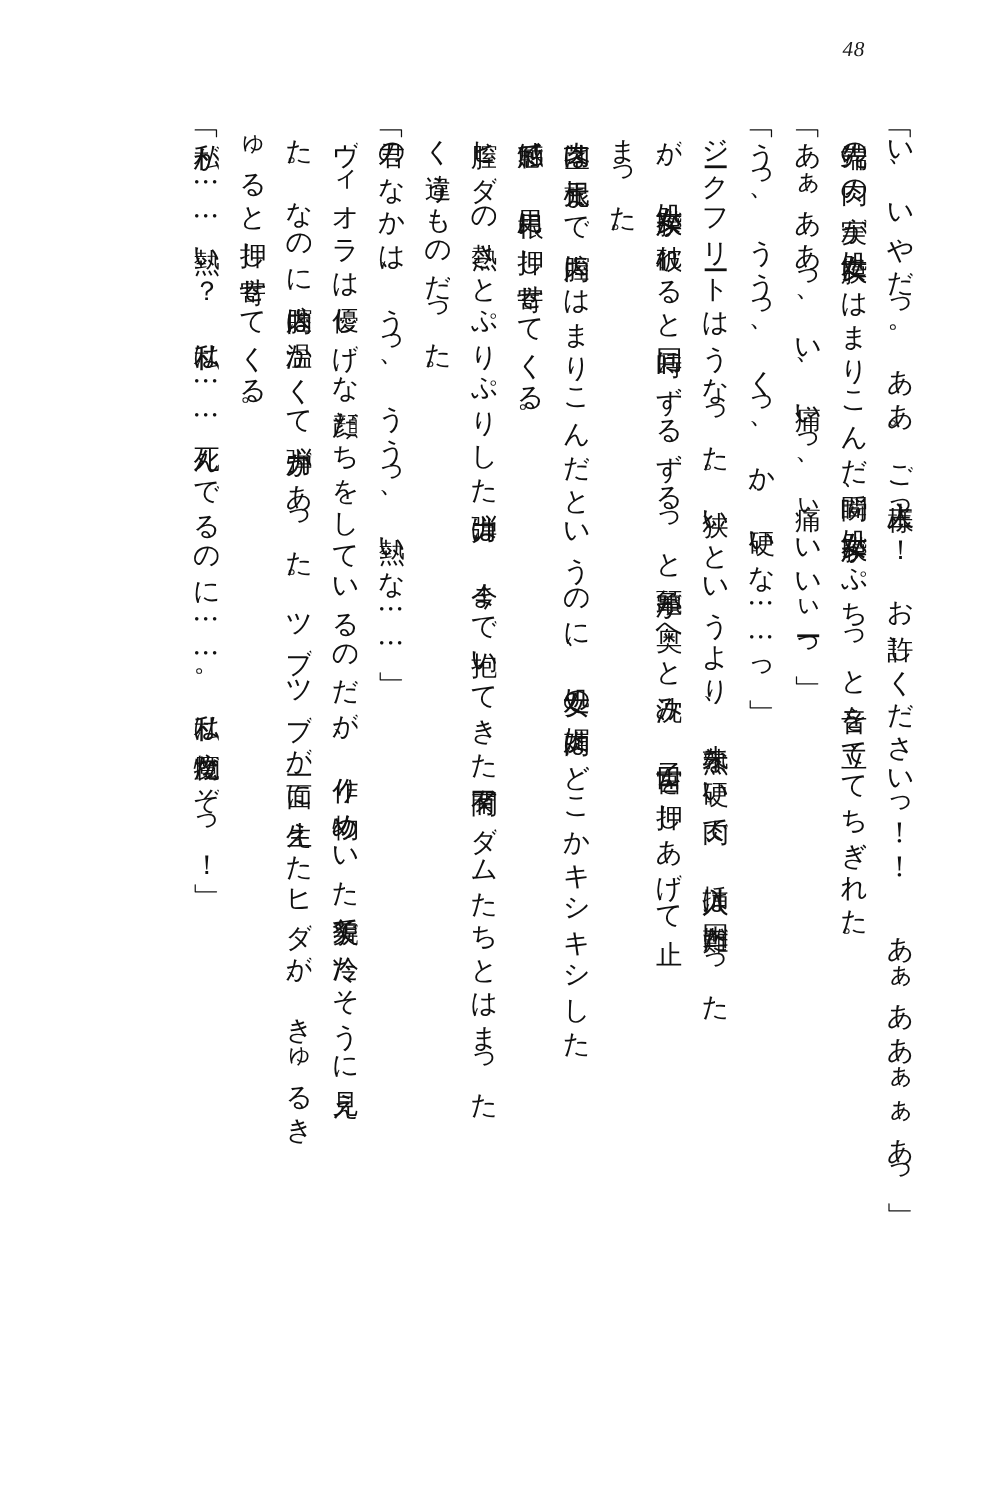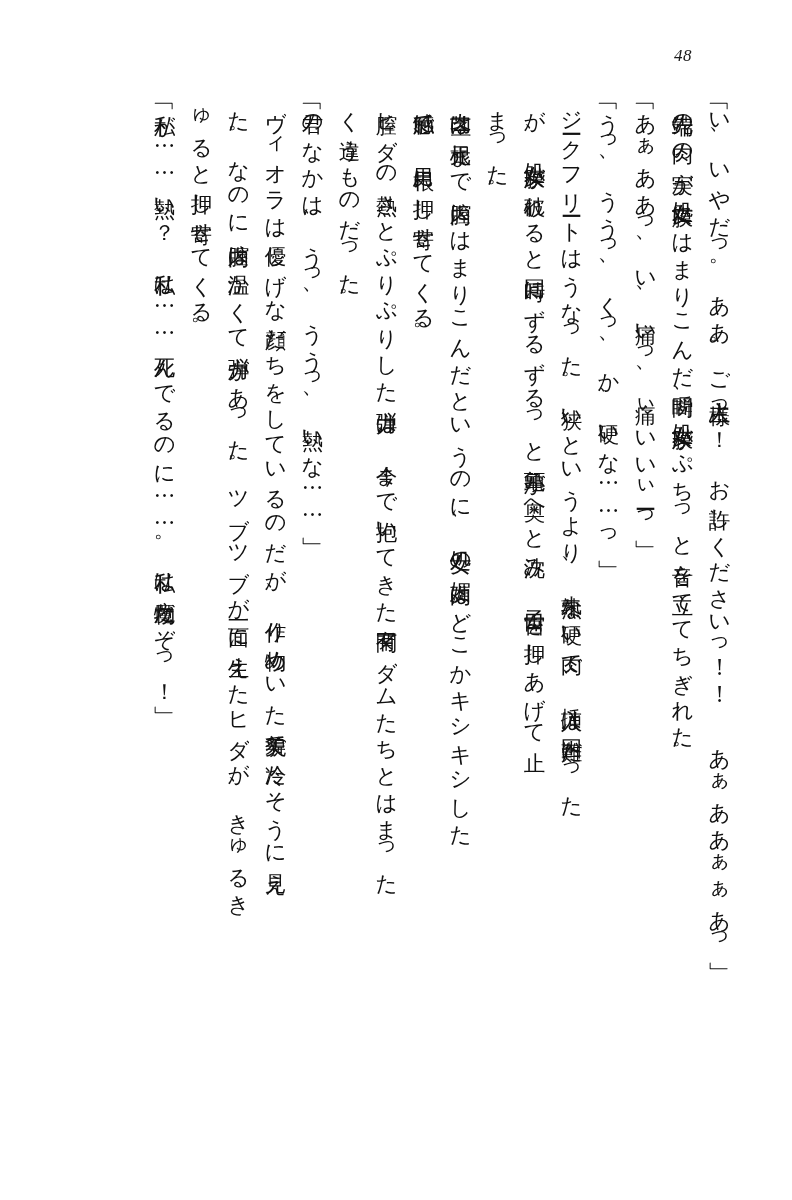--- a/index.html
+++ b/index.html
@@ -22,21 +22,20 @@
   
   .page-number {
     position: absolute;
     top: 30px;
     right: 100px;
     font-family: "Liberation Serif", "DejaVu Serif", serif;
     font-style: italic;
     font-size: 17px;
     color: #1a1a1a;
     letter-spacing: 0.5px;
-    margin-top: 16px;
   }
   
   .text-block {
     position: absolute;
     top: 96px;
     left: 36px;
     right: 62px;
     height: 1060px;
     display: flex;
     flex-direction: row-reverse;

